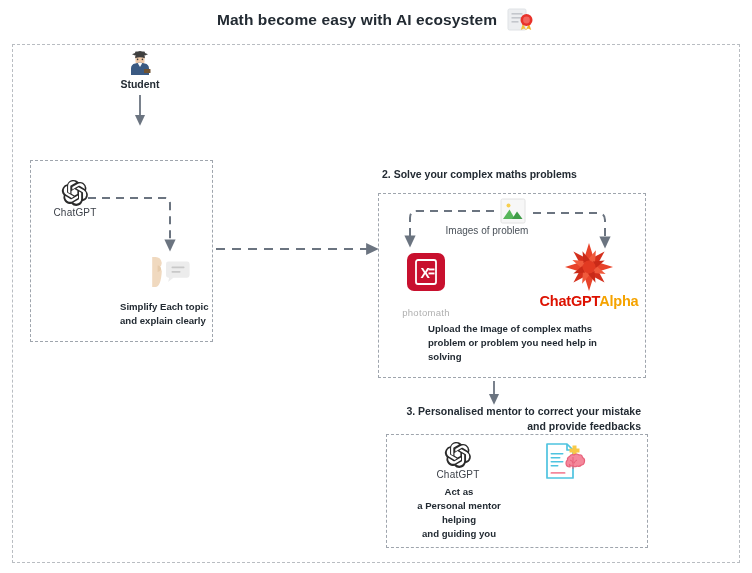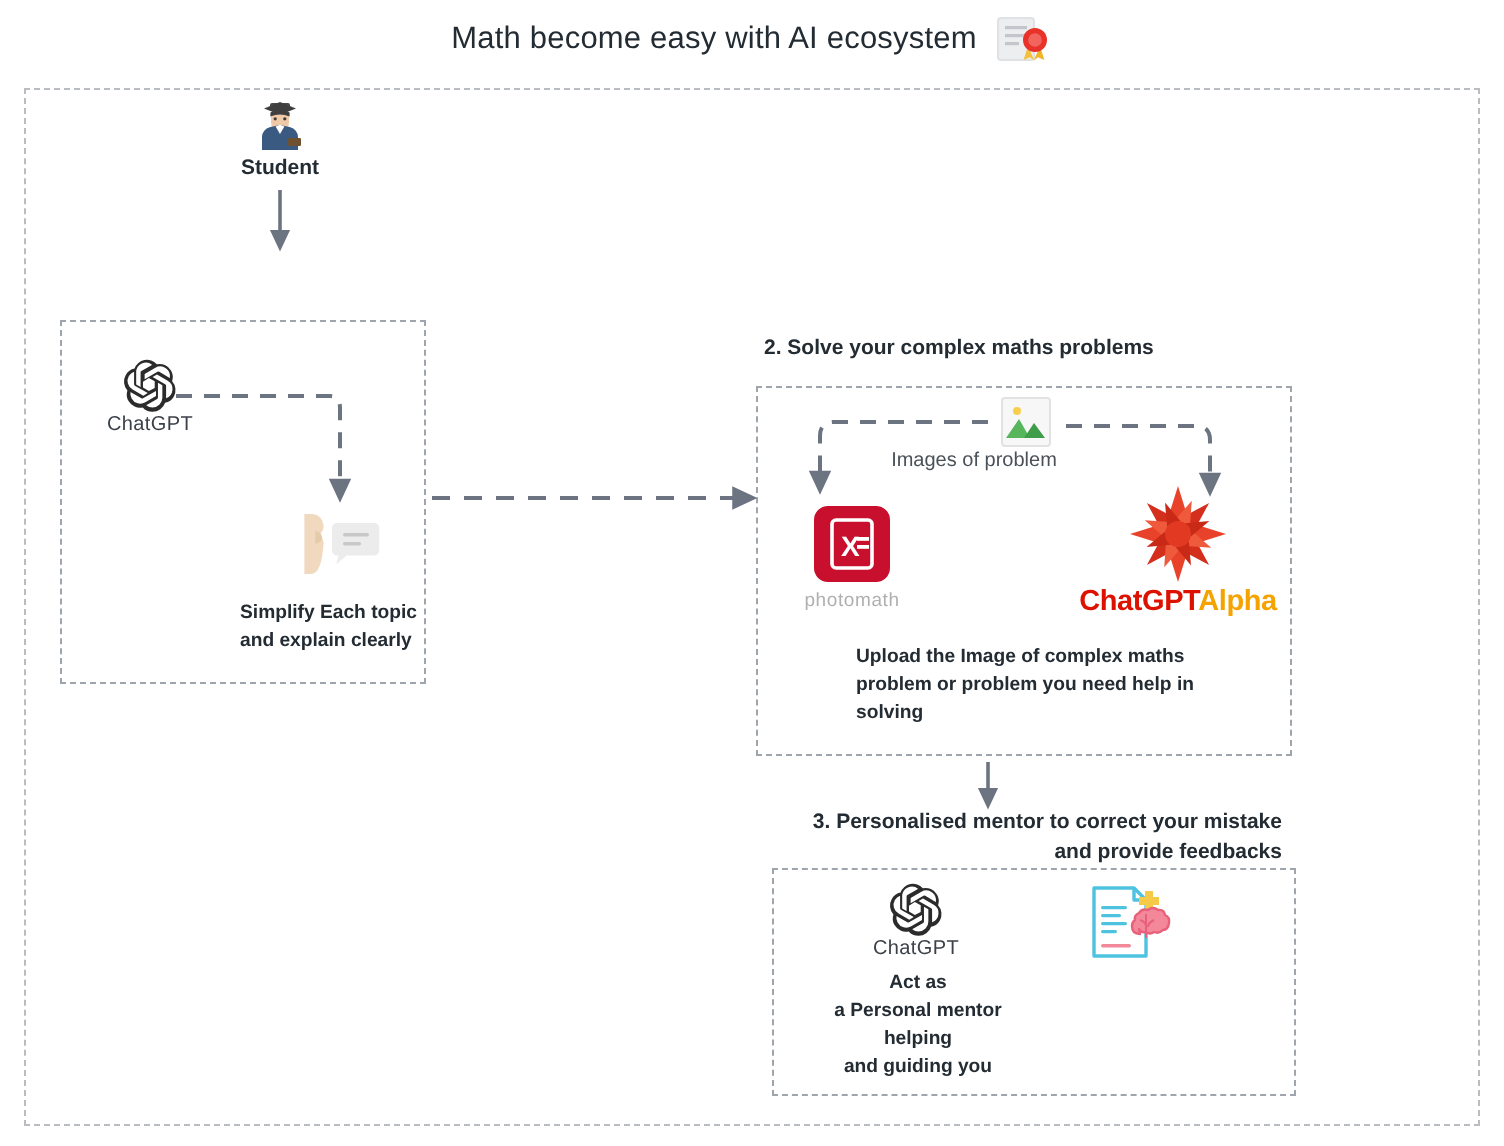--- a/index.html
+++ b/index.html
@@ -9,21 +9,21 @@
     color:#2b3440;position:relative;overflow:hidden;
   }
   .canvas{position:absolute;left:0;top:0;width:752px;height:573px;}
 
   
   .title-bar{
     position:absolute;left:0;top:4px;width:752px;height:32px;
     display:flex;align-items:center;justify-content:center;gap:10px;
   }
   .title-text{
-    font-size:15.5px;font-weight:normal;color:#232b33;letter-spacing:.1px;
+    font-size:15.5px;font-weight:bold;color:#232b33;letter-spacing:.1px;
     white-space:nowrap;
   }
   .cert-icon{width:28px;height:26px;position:relative;flex:0 0 auto;}
 
   
   .outer-frame{
     position:absolute;left:12px;top:44px;width:728px;height:519px;
     border:1.4px dashed #b9bdc2;box-sizing:border-box;
   }
 
@@ -46,21 +46,21 @@
   
   .gpt{position:absolute;text-align:center;width:70px;}
   .gpt .gname{font-size:10px;color:#3c4149;margin-top:1px;letter-spacing:.2px;}
 
   
   .pm{position:absolute;text-align:center;width:78px;}
   .pm-square{
     width:38px;height:38px;border-radius:7px;background:#c8102e;
     margin:0 auto;position:relative;
   }
-  .pm-name{font-size:9.5px;color:#b0b0b0;margin-top:4px;letter-spacing:.3px;}
+  .pm-name{font-size:9.5px;color:#b0b0b0;margin-top:16px;letter-spacing:.3px;}
 
   
   .wa{position:absolute;text-align:center;width:110px;}
   .wa-name{font-size:14.5px;font-weight:bold;letter-spacing:-.2px;margin-top:1px;}
   .wa-name .w1{color:#dd1100;}
   .wa-name .w2{color:#f5a300;}
 
   
   .img-icon{position:absolute;width:26px;height:26px;}
   .face-icon{position:absolute;width:46px;height:30px;}

